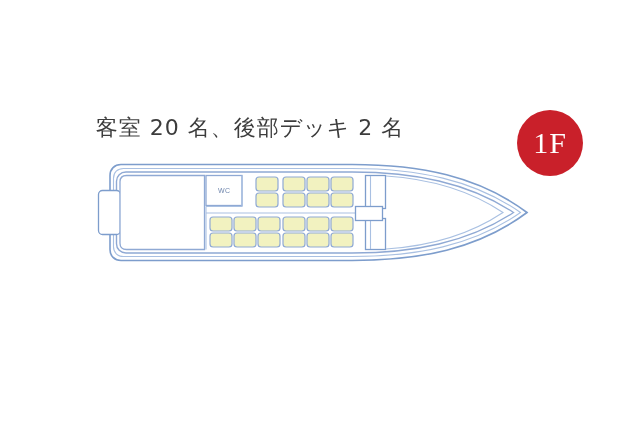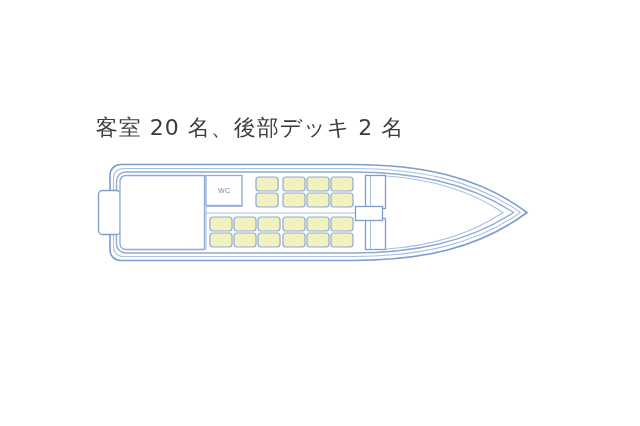--- a/index.html
+++ b/index.html
@@ -112,20 +112,23 @@
     letter-spacing: 0.5px;
   }
 </style>
 </head>
 <body>
 
 <div id="stage">
 
   <div class="deck-title">客室 20 名、後部デッキ 2 名</div>
 
+  <div class="floor-badge">
+    <span>1F</span>
+  </div>
 
   <svg id="boat-plan" width="640" height="426" viewBox="0 0 640 426">
 
     <g>
 
       <path class="hull-line" d="M 121,164.5
            L 352,164.5
            C 420,164.5 478,176 527,212.5
            C 478,249 420,260.5 352,260.5
            L 121,260.5

